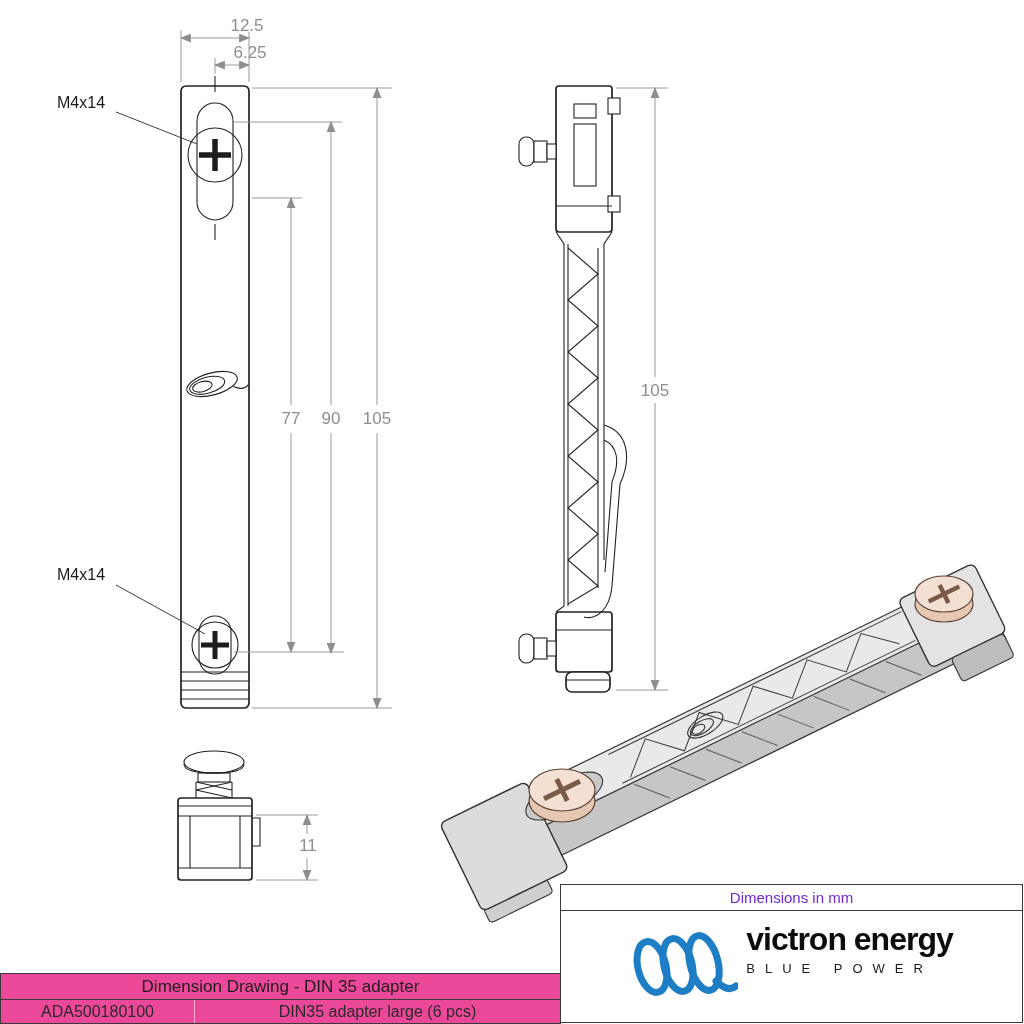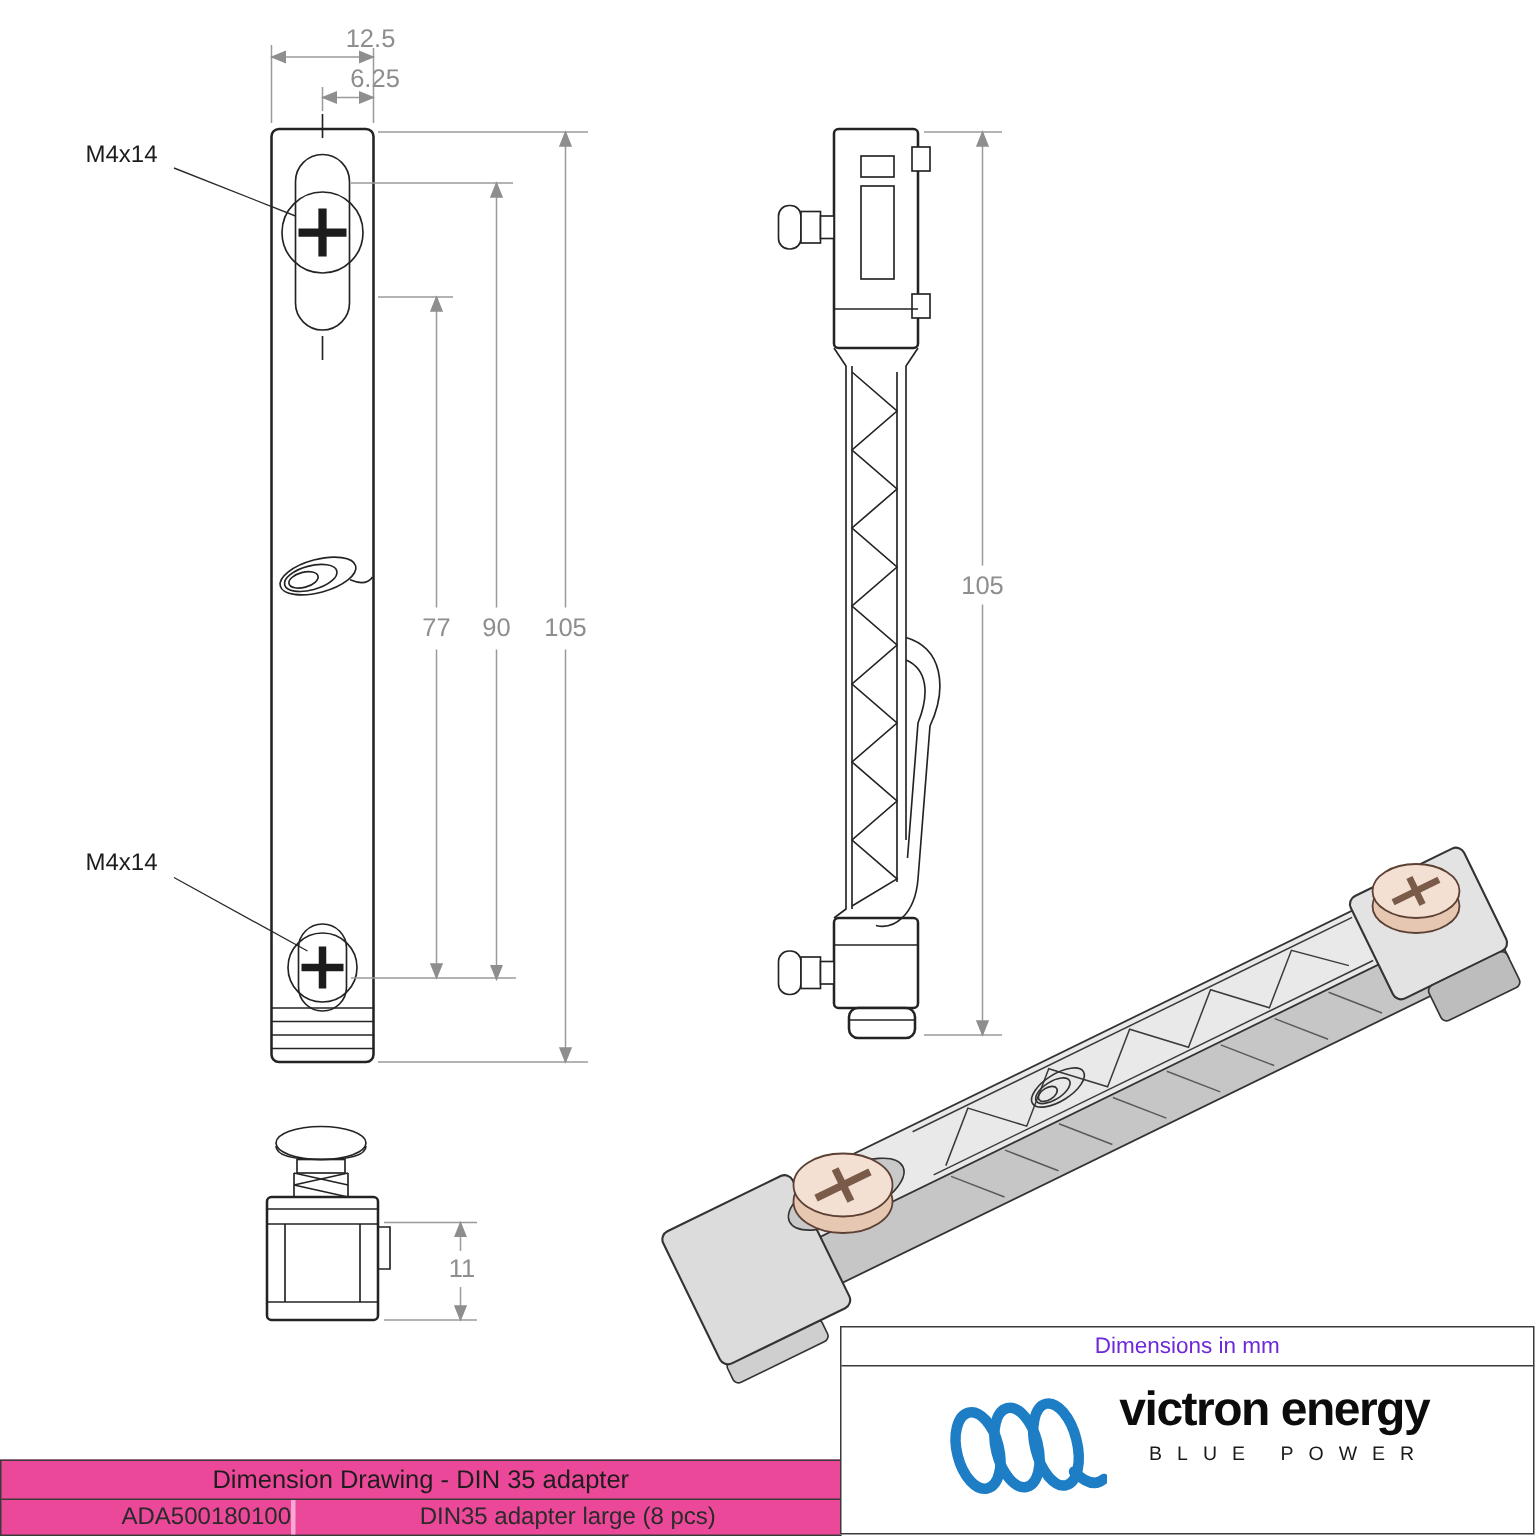--- a/index.html
+++ b/index.html
@@ -14,31 +14,31 @@
   .dim{stroke:#9a9a9a;stroke-width:1;fill:none;}
   .leader{stroke:#2a2a2a;stroke-width:0.9;fill:none;}
   .dimtxt{font-size:17px;fill:#8e8e8e;}
   .lbl{font-size:16px;fill:#1c1c1c;}
   
   .titleblock{position:absolute;left:0;top:973px;width:561px;background:#ec4899;
     border:1px solid #3a3a3a;box-sizing:border-box;}
   .tb-title{height:25px;line-height:25px;text-align:center;font-size:17px;color:#1d1d1d;
     border-bottom:1px solid #3a3a3a;}
   .tb-row{display:flex;height:23px;line-height:23px;font-size:16px;color:#2a2a2a;}
-  .tb-part{width:193px;text-align:right;border-right:3px solid #f9a8d4;}
+  .tb-part{width:193px;text-align:center;border-right:1px solid #f9a8d4;}
   .tb-desc{flex:1;text-align:center;}
   
   .brandbox{position:absolute;left:560px;top:884px;width:463px;height:139px;background:#fff;
     border:1px solid #3a3a3a;box-sizing:border-box;}
   .brand-note{height:25px;line-height:25px;text-align:center;font-size:15px;color:#6d28d9;
     border-bottom:1px solid #3a3a3a;}
   .brand-row{display:flex;align-items:flex-start;justify-content:center;gap:8px;padding-top:12px;}
   .brand-textcol{display:flex;flex-direction:column;}
   .brand-name{font-size:32px;font-weight:bold;color:#0c0c0c;line-height:1;letter-spacing:-1px;}
-  .brand-tagline{font-size:13px;color:#1a1a1a;letter-spacing:10px;text-align:right;margin-top:6px;}
+  .brand-tagline{font-size:13px;color:#1a1a1a;letter-spacing:10px;text-align:left;margin-top:6px;}
 </style>
 </head>
 <body>
 
 <svg class="stage" viewBox="0 0 1024 1024">
   <defs>
     <marker id="ar" viewBox="0 0 10 8" refX="9" refY="4" markerWidth="11" markerHeight="9" orient="auto">
       <path d="M0,0 L10,4 L0,8 z" fill="#8e8e8e"></path>
     </marker>
     <marker id="arS" viewBox="0 0 10 8" refX="9" refY="4" markerWidth="11" markerHeight="9" orient="auto-start-reverse">
@@ -220,21 +220,21 @@
           <line x1="0" y1="-10" x2="0" y2="10"></line>
       </g>
     </g>
   </g>
 </svg>
 
 <div class="titleblock">
   <div class="tb-title">Dimension Drawing - DIN 35 adapter</div>
   <div class="tb-row">
     <div class="tb-part">ADA500180100</div>
-    <div class="tb-desc">DIN35 adapter large (8 pcs)</div>
+    <div class="tb-desc">DIN35 adapter large (6 pcs)</div>
   </div>
 </div>
 
 <div class="brandbox">
   <div class="brand-note">Dimensions in mm</div>
   <div class="brand-row">
     <svg width="108" height="84" viewBox="0 0 108 84">
       <g fill="none" stroke-width="7" stroke-linecap="round" stroke="#1e7ec5">
         <ellipse cx="22" cy="44" rx="14" ry="26" transform="rotate(-14 22 44)"></ellipse>
         <ellipse cx="48" cy="42" rx="14" ry="27" transform="rotate(-14 48 42)"></ellipse>

